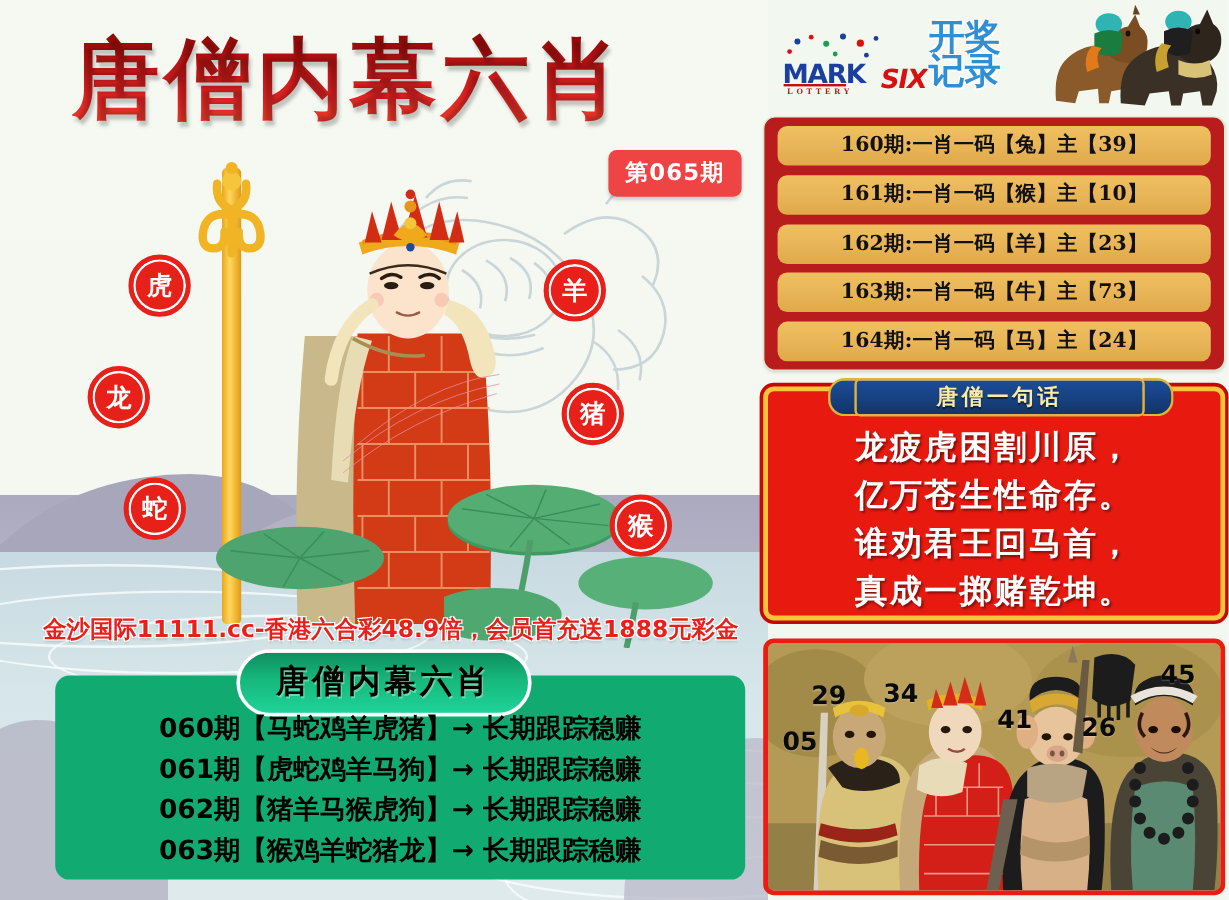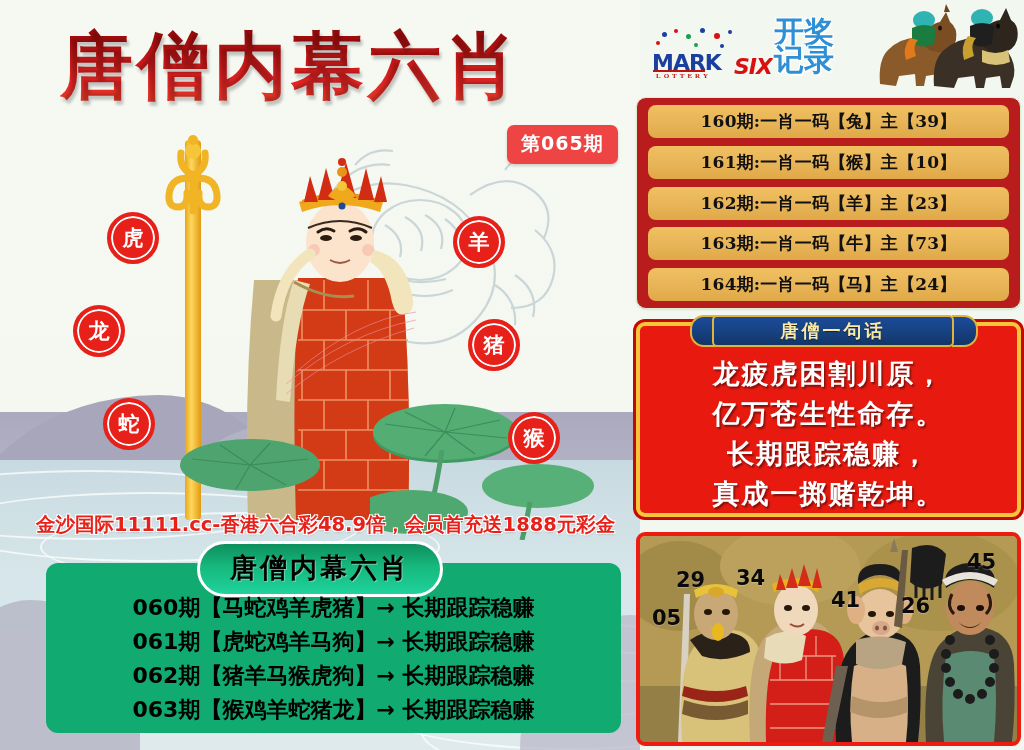--- a/index.html
+++ b/index.html
@@ -426,21 +426,21 @@
       <div class="res-pill">164期:一肖一码【马】主【24】</div>
     </div>
 
     <div class="poem-box"></div>
     <div class="banner-end be-left"></div>
     <div class="banner-end be-right"></div>
     <div class="poem-banner">唐僧一句话</div>
     <div class="poem-lines">
       <div class="poem-line">龙疲虎困割川原，</div>
       <div class="poem-line">亿万苍生性命存。</div>
-      <div class="poem-line">长期跟踪稳赚，</div>
+      <div class="poem-line">谁劝君王回马首，</div>
       <div class="poem-line">真成一掷赌乾坤。</div>
     </div>
 
     <div class="photo-box">
       <svg style="position:absolute;left:0;top:0;width:100%;height:100%" viewBox="0 0 377 206">
 
         <rect width="377" height="206" fill="#b49a55"></rect>
         <g opacity=".45">
           <ellipse cx="40" cy="50" rx="55" ry="45" fill="#8d7a3c"></ellipse>
           <ellipse cx="150" cy="30" rx="70" ry="40" fill="#c4ab64"></ellipse>

